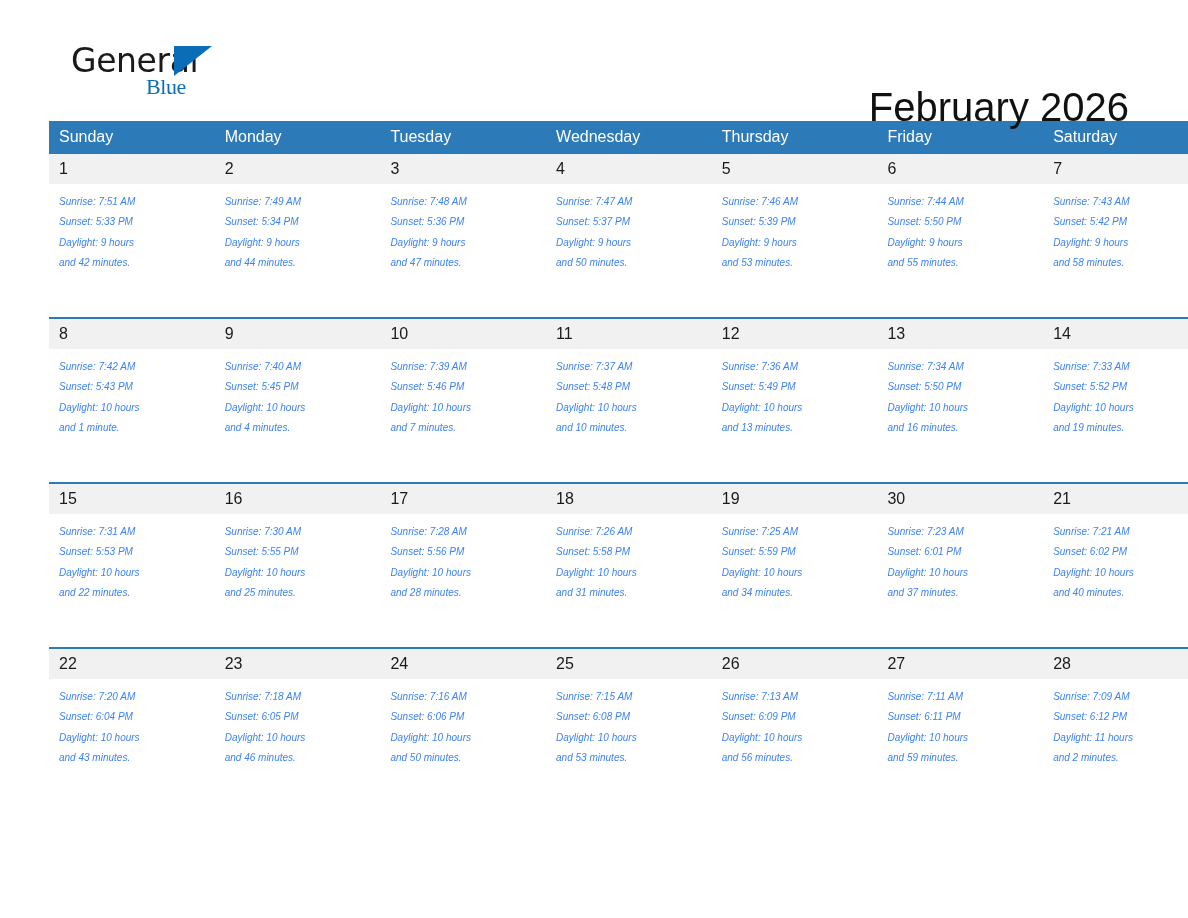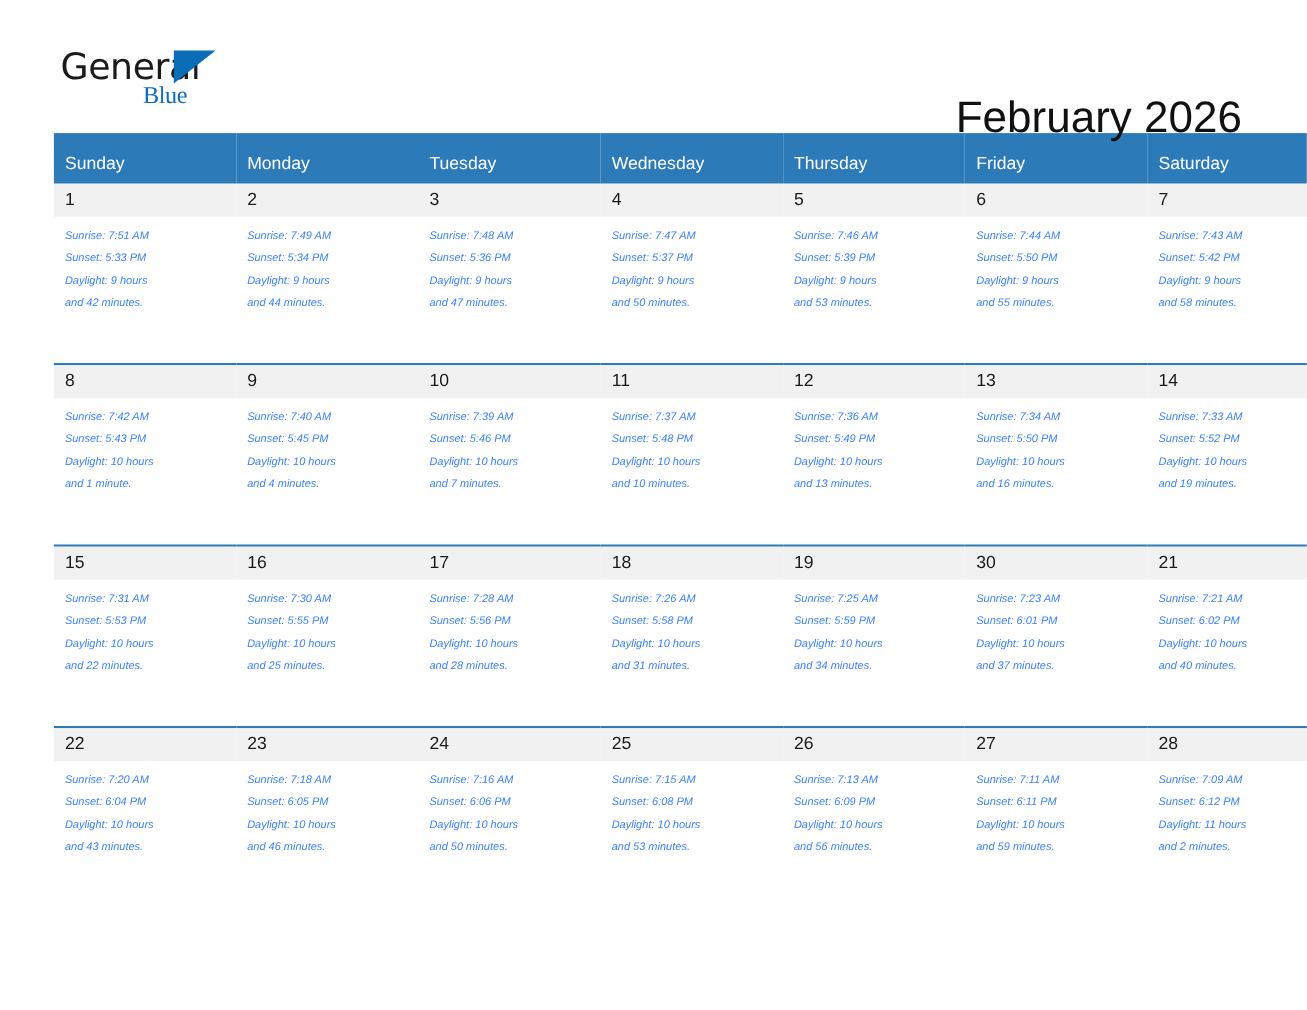--- a/index.html
+++ b/index.html
@@ -23,21 +23,21 @@
     padding: 0 49px;
   }
 
   
   .masthead {
     position: relative;
     height: 112px;
   }
   .brand {
     position: absolute;
-    left: 6px;
+    left: 22px;
     top: 44px;
     width: 200px;
     height: 66px;
     line-height: 1;
     user-select: none;
   }
   .brand-row1 {
     position: relative;
     font-size: 33px;
     letter-spacing: -0.4px;
@@ -100,21 +100,21 @@
     width: 1090px;
     border-collapse: collapse;
     table-layout: fixed;
   }
   .calendar th {
     background: #2d7ab9;
     color: #ffffff;
     font-size: 16px;
     font-weight: 400;
     text-align: left;
-    padding: 20px 0 8px 10px;
+    padding: 7px 0 8px 10px;
     border: none;
     width: 155.7px;
   }
   .week-row > td {
     vertical-align: top;
     padding: 0;
     border-top: 2px solid #2d7ab9;
     height: 163px;
   }
   .week-row.first > td {

